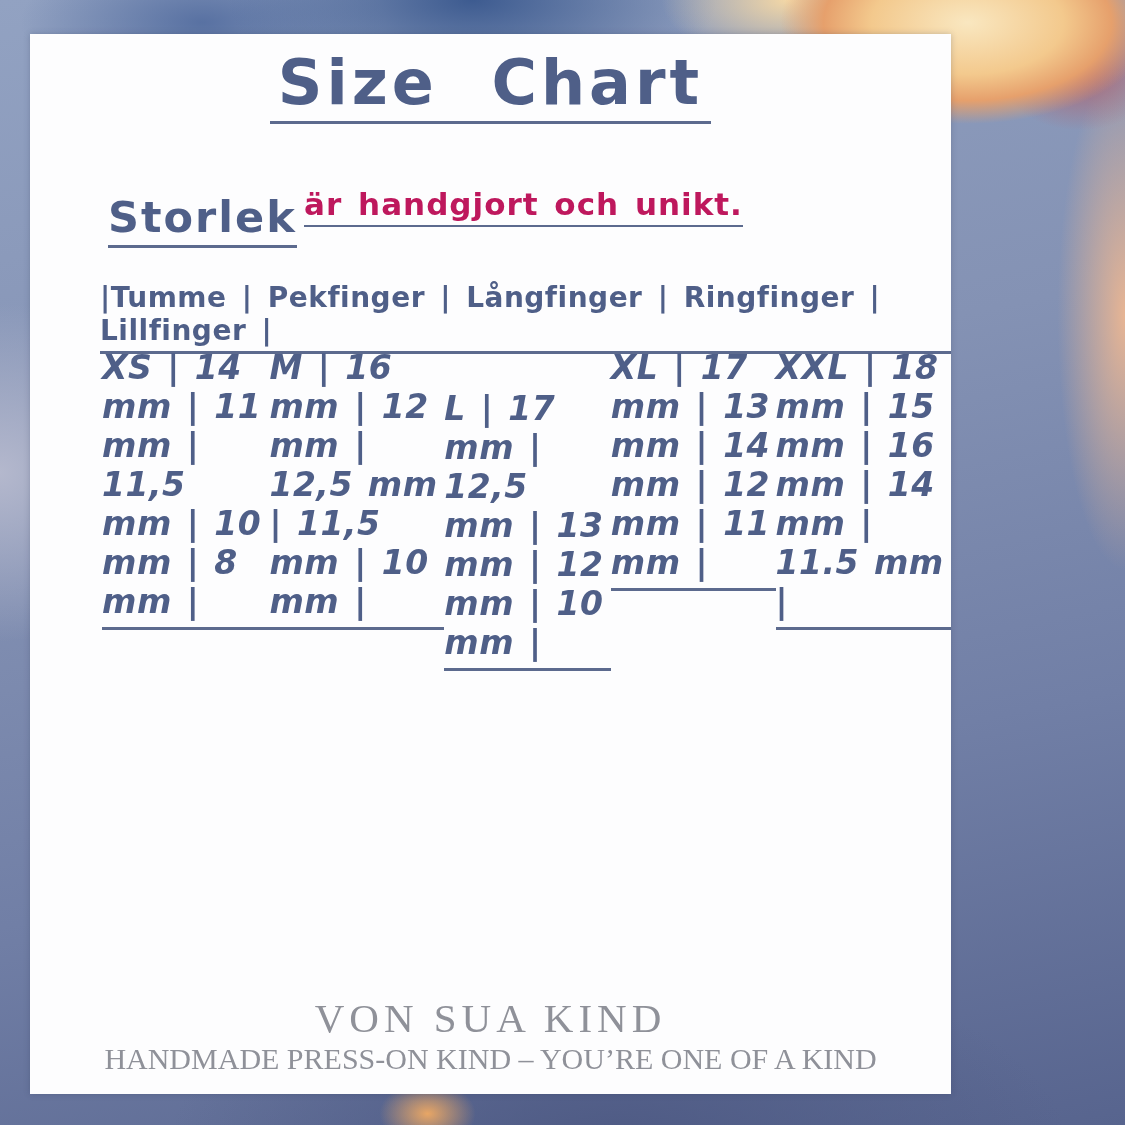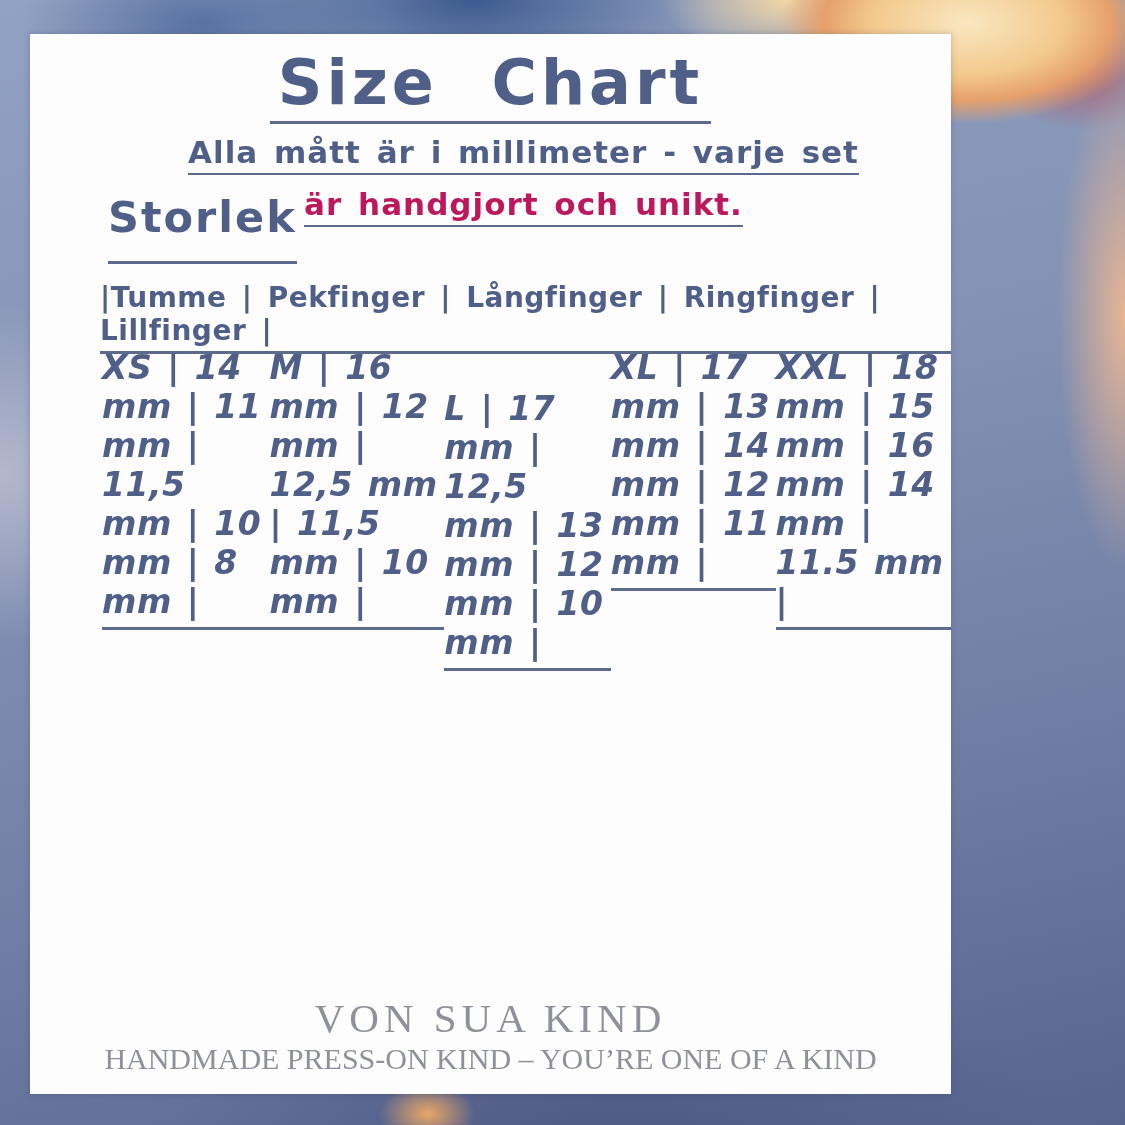--- a/index.html
+++ b/index.html
@@ -54,21 +54,21 @@
   }
   .subtitle1 { top: 100px; }
   .subtitle2 { top: 152px; }
   .subtitle1 .u, .subtitle2 .u { border-bottom-width: 2px; padding-bottom: 3px; }
 
   .section-label {
     position: absolute; left: 78px; top: 158px;
     font-size: 43px; font-weight: 700;
     letter-spacing: 2px;
   }
-  .section-label .u { padding-bottom: 19px; }
+  .section-label .u { padding-bottom: 3px; }
 
   .header-line {
     position: absolute; left: 70px; top: 247px;
     font-size: 28px; font-weight: 700;
     letter-spacing: 0.5px; word-spacing: 5px;
   }
   .header-line .u { padding-bottom: 4px; }
 
   .rows {
     position: absolute; left: 72px; top: 314px;
@@ -100,23 +100,20 @@
 </style>
 </head>
 <body>
 
 <div class="card" style="background: rgb(253, 253, 254);">
 
   <div class="title slate" style="color: rgb(79, 95, 136);">
     <span class="u" style="border-bottom-color: rgb(92, 106, 142);">Size Chart</span>
   </div>
 
-  <div class="subtitle1 slate" style="color: rgb(79, 95, 136);">
-    <span class="u" style="border-bottom-color: rgb(92, 106, 142);">Alla mått är i millimeter - varje set</span>
-  </div>
 
   <div class="subtitle2 slate" style="color: #be185d;">
     <span class="u" style="border-bottom-color: rgb(92, 106, 142);">är handgjort och unikt.</span>
   </div>
 
   <div class="section-label slate" style="color: rgb(79, 95, 136);">
     <span class="u" style="border-bottom-color: rgb(92, 106, 142);">Storlek</span>
   </div>
 
   <div class="header-line slate" style="color: rgb(79, 95, 136);">

